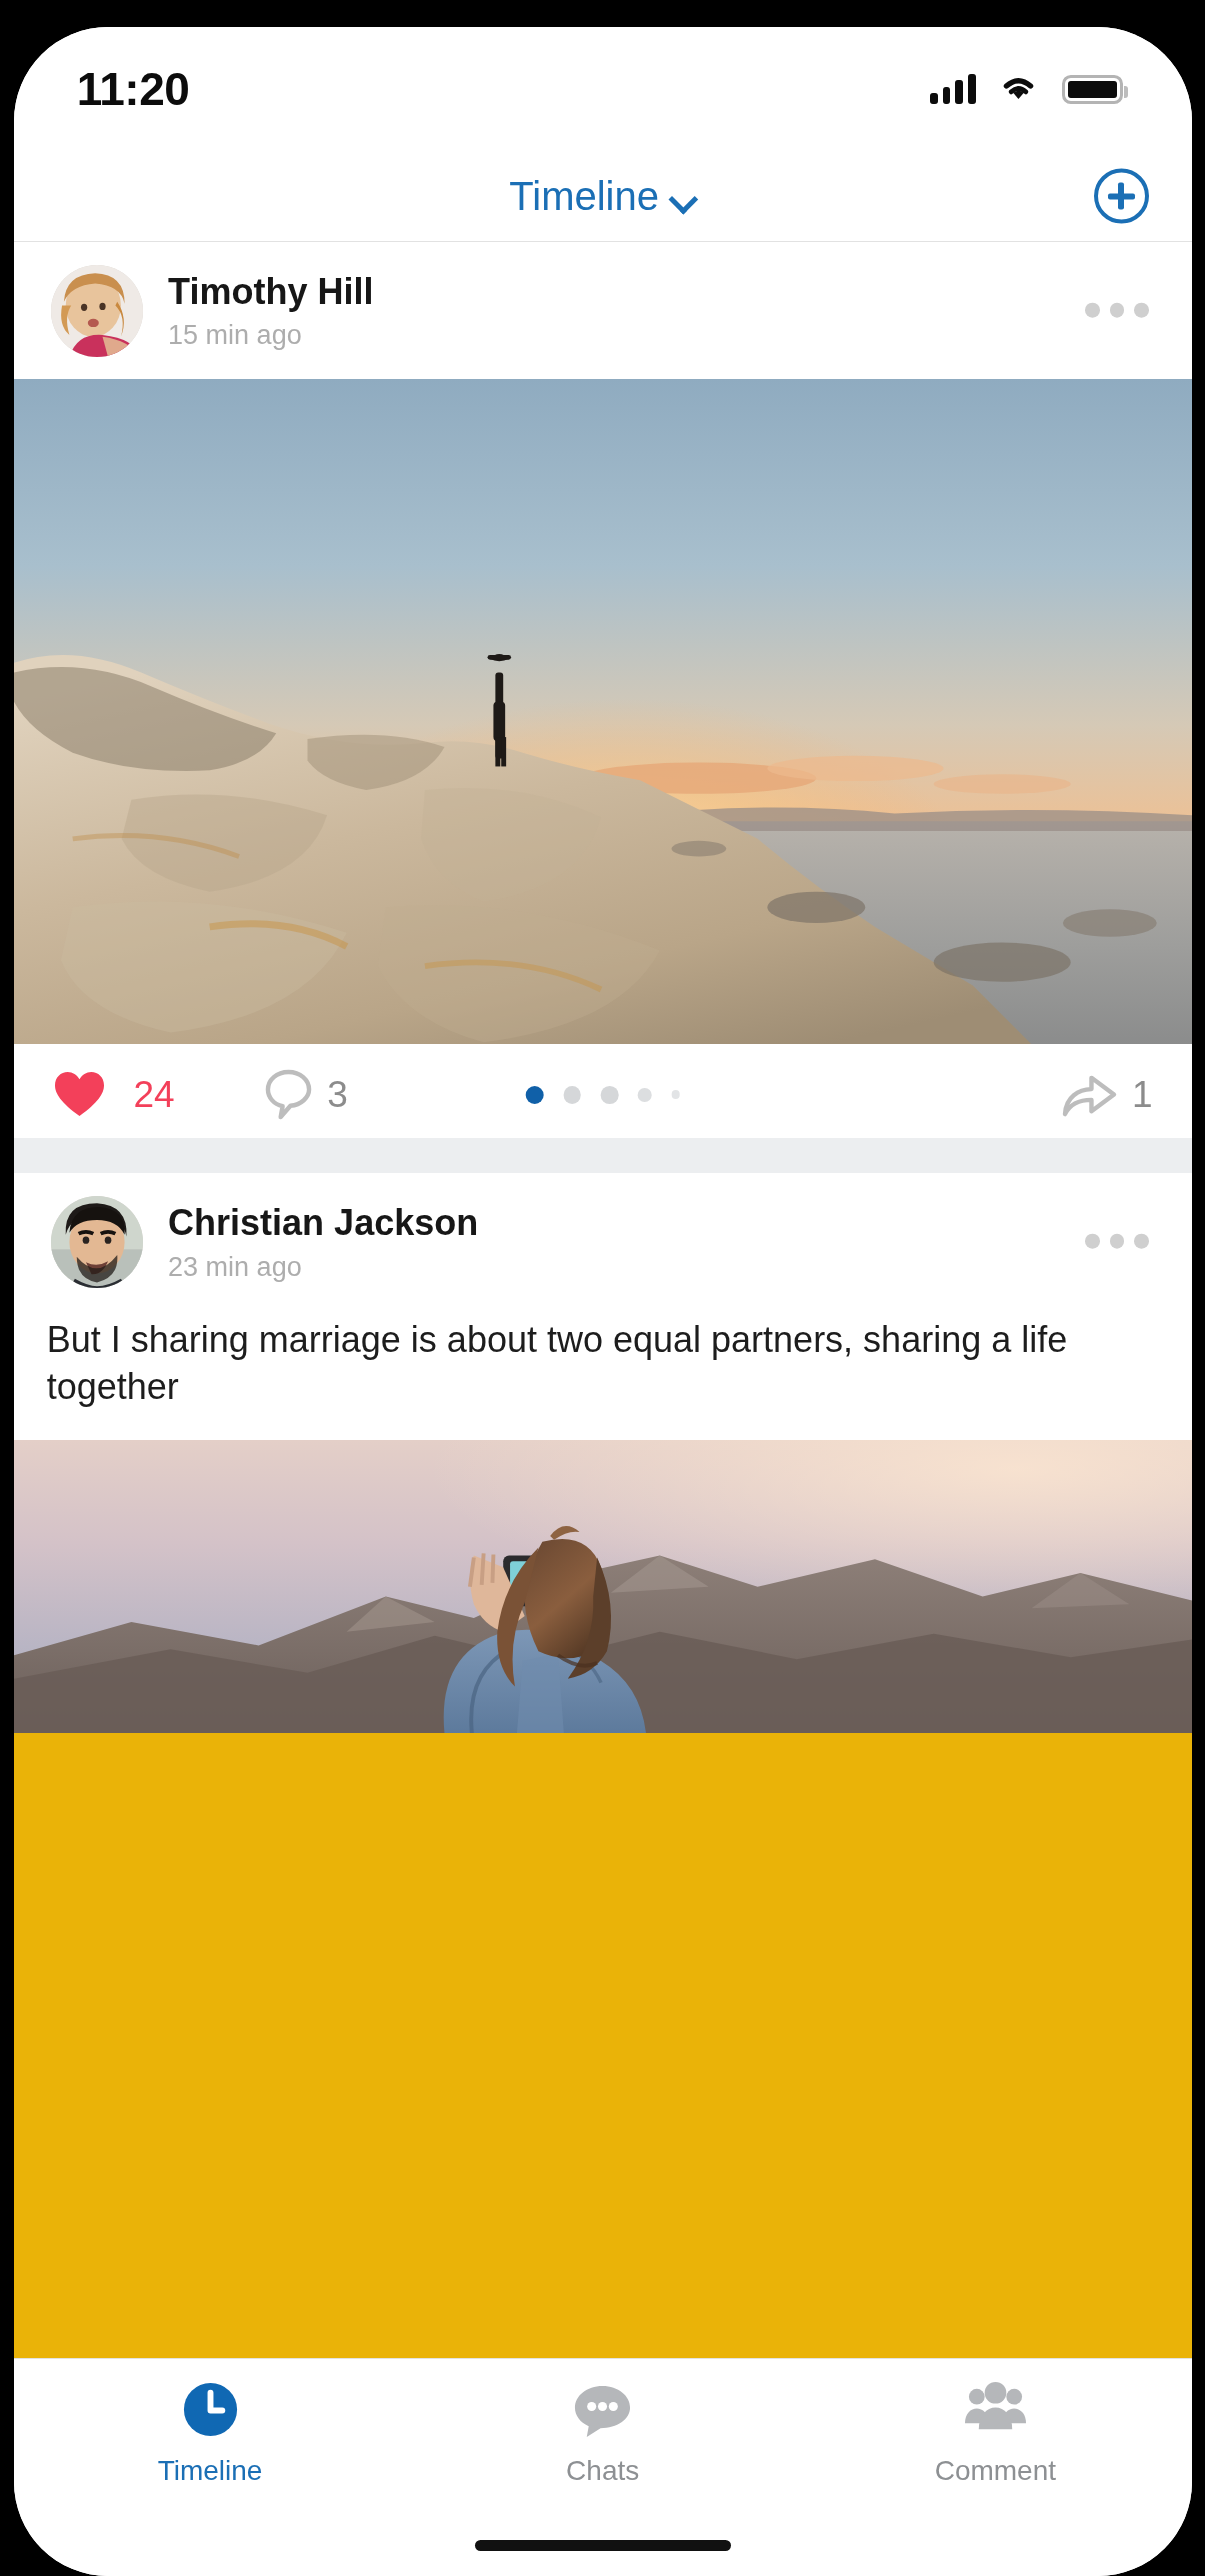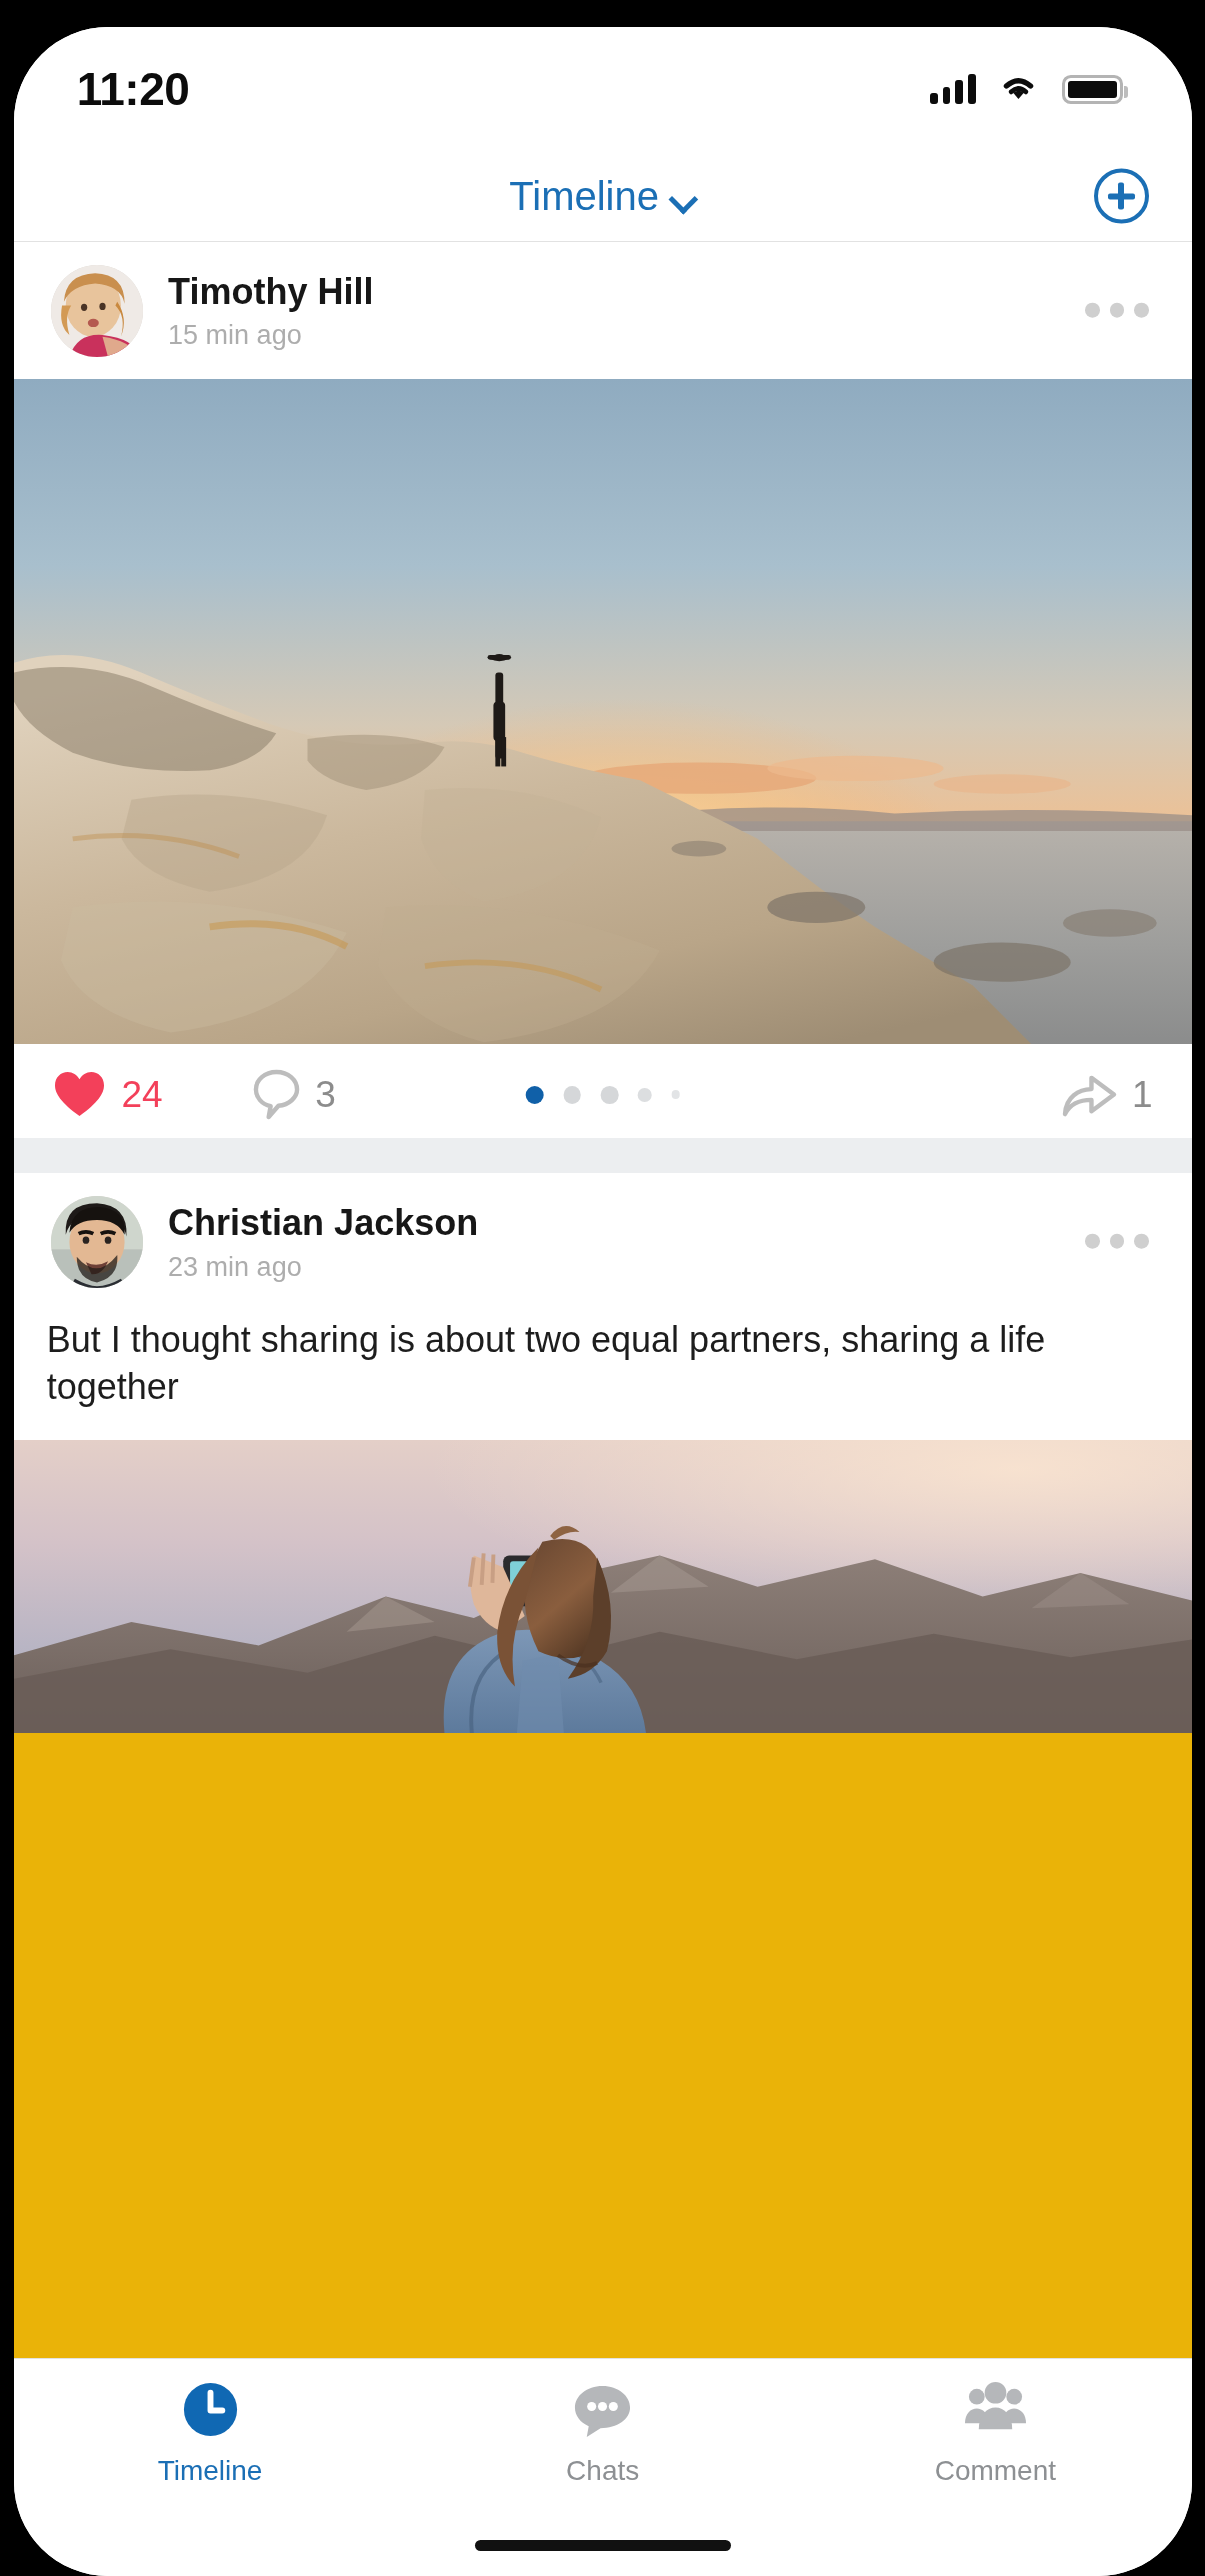--- a/index.html
+++ b/index.html
@@ -113,21 +113,21 @@
   .actions{
     display:flex; align-items:center;
     padding:25.4px 39px 17.6px 39px;
     position:relative;
   }
   .act{ display:flex; align-items:center; gap:15.7px; }
   .act.likes{ margin-right:90px; }
   .heart{ width:53px; height:49px; position:relative; }
   .heart svg{ display:block; width:100%; height:100%; }
   .act-count{ font-size:37px; font-weight:500; }
-  .likes .act-count{ color:#f3405a; }
+  .likes .act-count{ color:#f3405a;margin-left:12px; }
   .comments .act-count{ color:#8c8c8c; }
   .bubble{ width:47px; height:51px; }
   .bubble svg{ display:block; width:100%; height:100%; }
   .dots{
     position:absolute; left:50%; transform:translateX(-50%);
     display:flex; align-items:center; gap:19.6px;
   }
   .dots i{ display:block; border-radius:50%; background:#d5d7d9; }
   .dots i.d0{ width:18.6px; height:18.6px; background:#1060a8; }
   .dots i.d1{ width:17.6px; height:17.6px; }
@@ -368,21 +368,21 @@
           <div class="author-name">Christian Jackson</div>
           <div class="author-time">23 min ago</div>
         </div>
         <div class="more-dots">
           <i></i>
               <i></i>
               <i></i>
         </div>
       </div>
 
-      <div class="post-text">But I thought sharing is about two equal partners, sharing a life together</div>
+      <div class="post-text">But I sharing marriage is about two equal partners, sharing a life together</div>
 
       <div class="post-media">
         <svg viewBox="0 0 1204 300" preserveAspectRatio="none" height="294">
           <defs>
             <linearGradient id="sky2" x1="0" y1="0" x2="0" y2="1">
               <stop offset="0%" stop-color="#e4cfc8"></stop>
               <stop offset="35%" stop-color="#d4c2c8"></stop>
               <stop offset="70%" stop-color="#b9b5c4"></stop>
               <stop offset="100%" stop-color="#a7adbd"></stop>
             </linearGradient>

